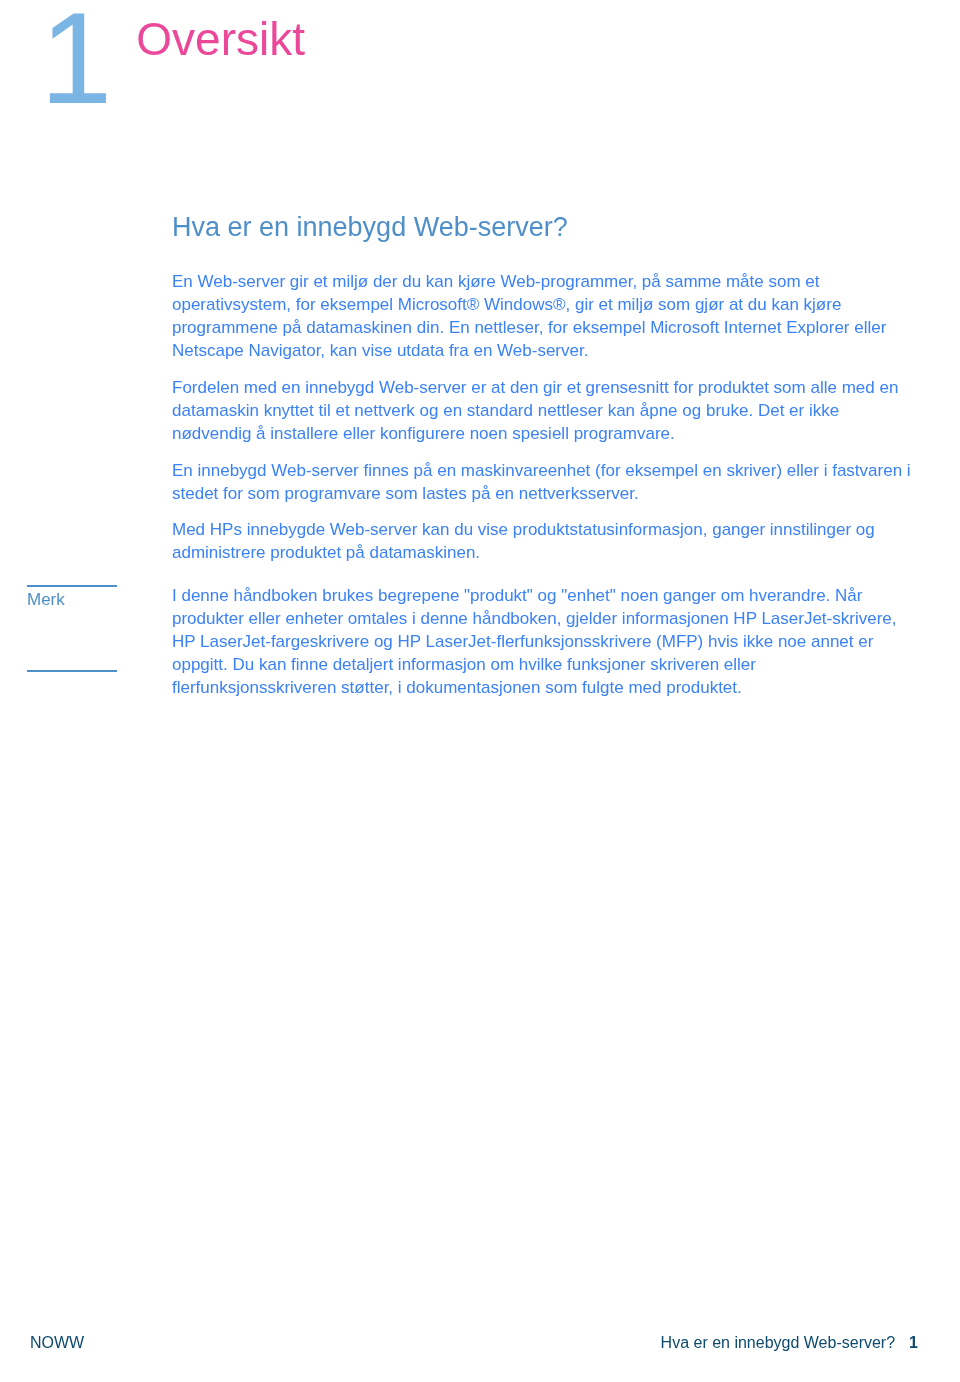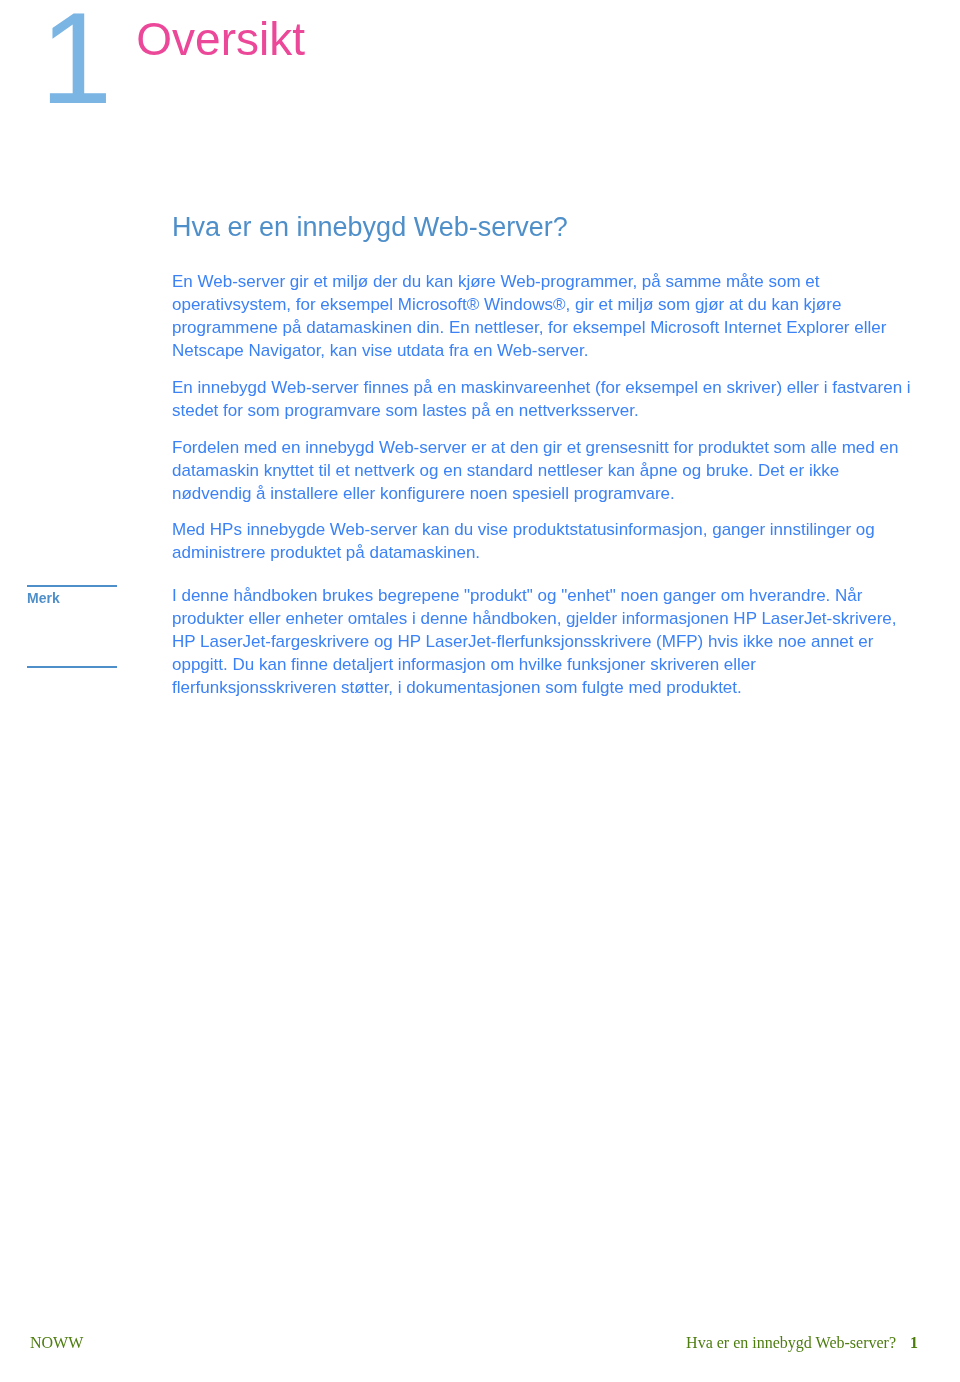--- a/index.html
+++ b/index.html
@@ -60,22 +60,22 @@
       margin-top: 20px;
       padding-left: 0;
     }
     .note-label-wrapper {
       width: 145px;
       margin-left: -145px;
       padding-right: 20px;
       flex-shrink: 0;
     }
     .note-label {
-      font-size: 14px;
-      font-weight: 700;
+      font-size: 17px;
+      font-weight: 400;
       color: #4f8fc9;
       border-top: 2px solid #4f8fc9;
       border-bottom: 2px solid #4f8fc9;
       padding-top: 3px;
       padding-bottom: 60px;
       display: inline-block;
       width: 90px;
     }
     .note-content {
       flex: 1;
@@ -84,22 +84,21 @@
       position: absolute;
       bottom: 30px;
       left: 0;
       right: 0;
       display: flex;
       justify-content: space-between;
       align-items: center;
       padding-left: 30px;
       padding-right: 42px;
       font-size: 16px;
-      color: #4d7c0f;
-      font-family: Liberation Serif, serif;
+      color: #0c4a6e;
     }
     .footer-right {
       display: flex;
       gap: 14px;
       align-items: baseline;
     }
     .page-number {
       font-weight: 700;
     }
   </style>
@@ -108,22 +107,22 @@
 
 <div class="page-header">
   <div class="chapter-number">1</div>
   <div class="chapter-title">Oversikt</div>
 </div>
 
 <div class="content-wrapper">
   <h2 class="section-heading">Hva er en innebygd Web-server?</h2>
 
   <p class="body-text">En Web-server gir et miljø der du kan kjøre Web-programmer, på samme måte som et operativsystem, for eksempel Microsoft® Windows®, gir et miljø som gjør at du kan kjøre programmene på datamaskinen din. En nettleser, for eksempel Microsoft Internet Explorer eller Netscape Navigator, kan vise utdata fra en Web-server.</p>
+  <p class="body-text">Fordelen med en innebygd Web-server er at den gir et grensesnitt for produktet som alle med en datamaskin knyttet til et nettverk og en standard nettleser kan åpne og bruke. Det er ikke nødvendig å installere eller konfigurere noen spesiell programvare.</p>
   <p class="body-text">En innebygd Web-server finnes på en maskinvareenhet (for eksempel en skriver) eller i fastvaren i stedet for som programvare som lastes på en nettverksserver.</p>
-  <p class="body-text">Fordelen med en innebygd Web-server er at den gir et grensesnitt for produktet som alle med en datamaskin knyttet til et nettverk og en standard nettleser kan åpne og bruke. Det er ikke nødvendig å installere eller konfigurere noen spesiell programvare.</p>
   <p class="body-text">Med HPs innebygde Web-server kan du vise produktstatusinformasjon, ganger innstilinger og administrere produktet på datamaskinen.</p>
 
   <div class="note-block">
     <div class="note-label-wrapper">
       <span class="note-label">Merk</span>
     </div>
     <div class="note-content">
       <p class="body-text">I denne håndboken brukes begrepene "produkt" og "enhet" noen ganger om hverandre. Når produkter eller enheter omtales i denne håndboken, gjelder informasjonen HP LaserJet-skrivere, HP LaserJet-fargeskrivere og HP LaserJet-flerfunksjonsskrivere (MFP) hvis ikke noe annet er oppgitt. Du kan finne detaljert informasjon om hvilke funksjoner skriveren eller flerfunksjonsskriveren støtter, i dokumentasjonen som fulgte med produktet.</p>
     </div>
   </div>

